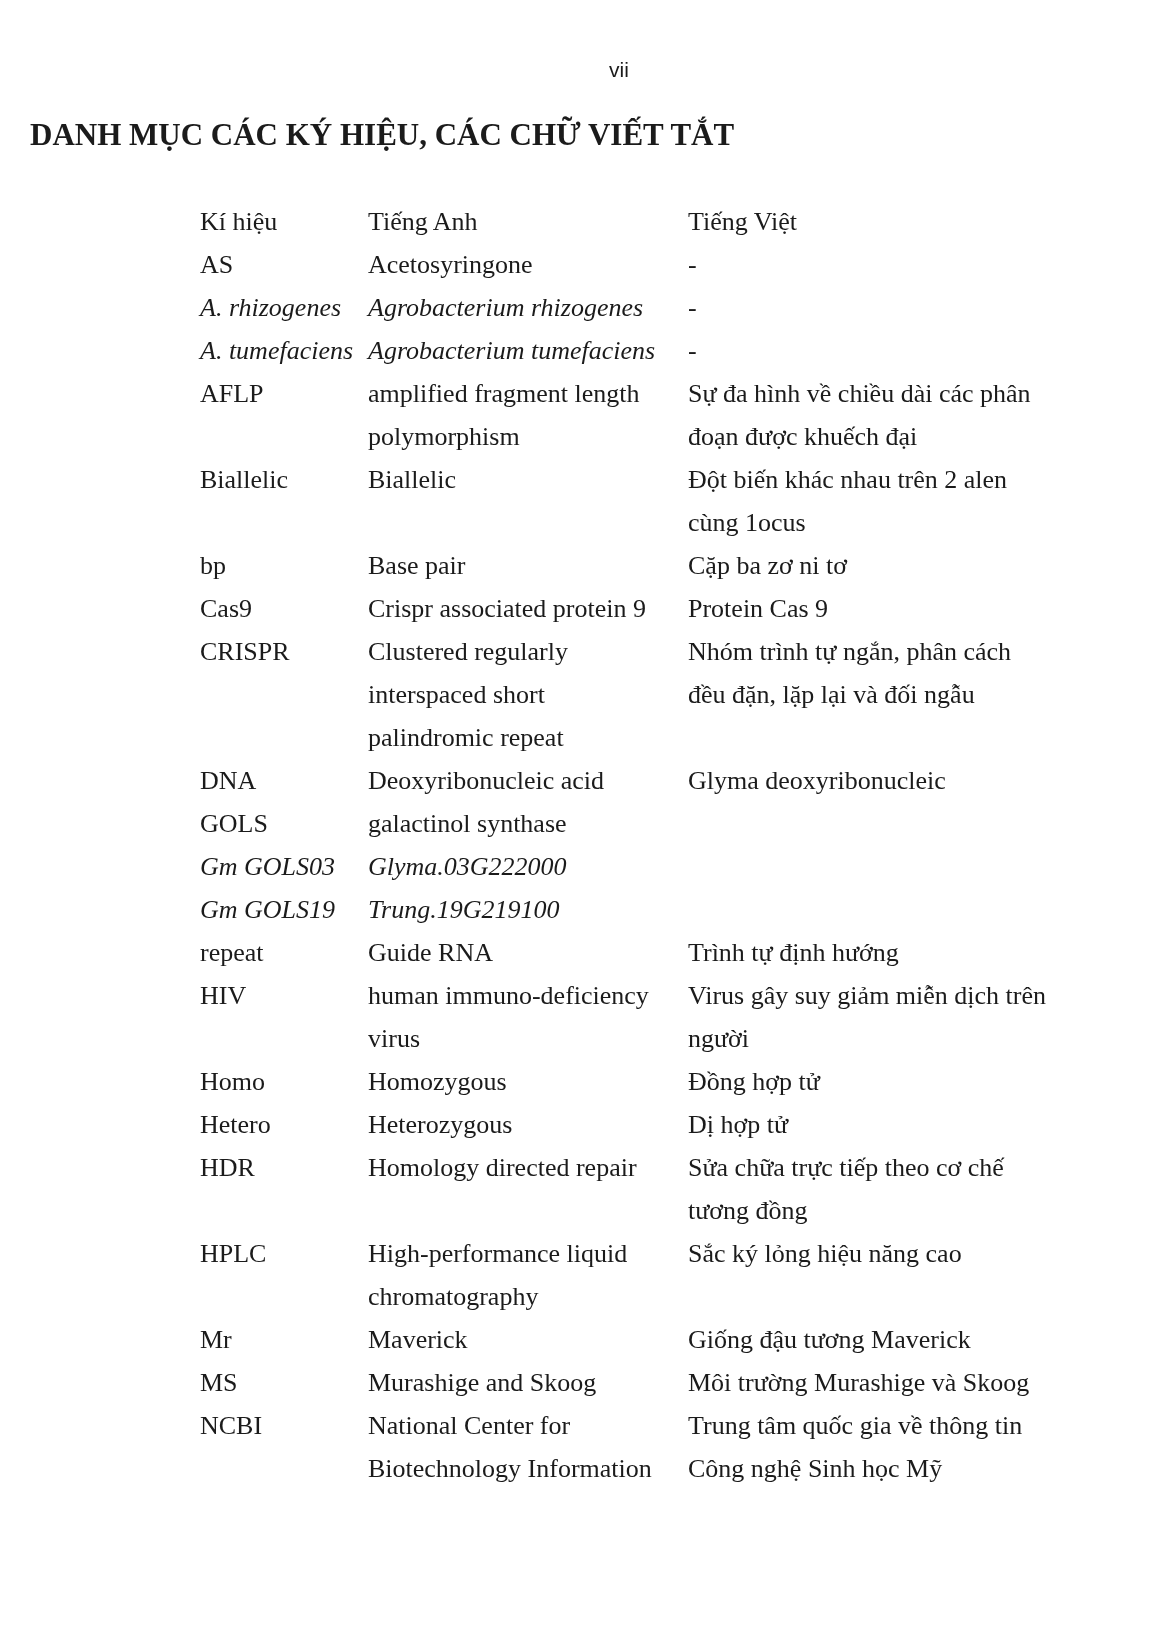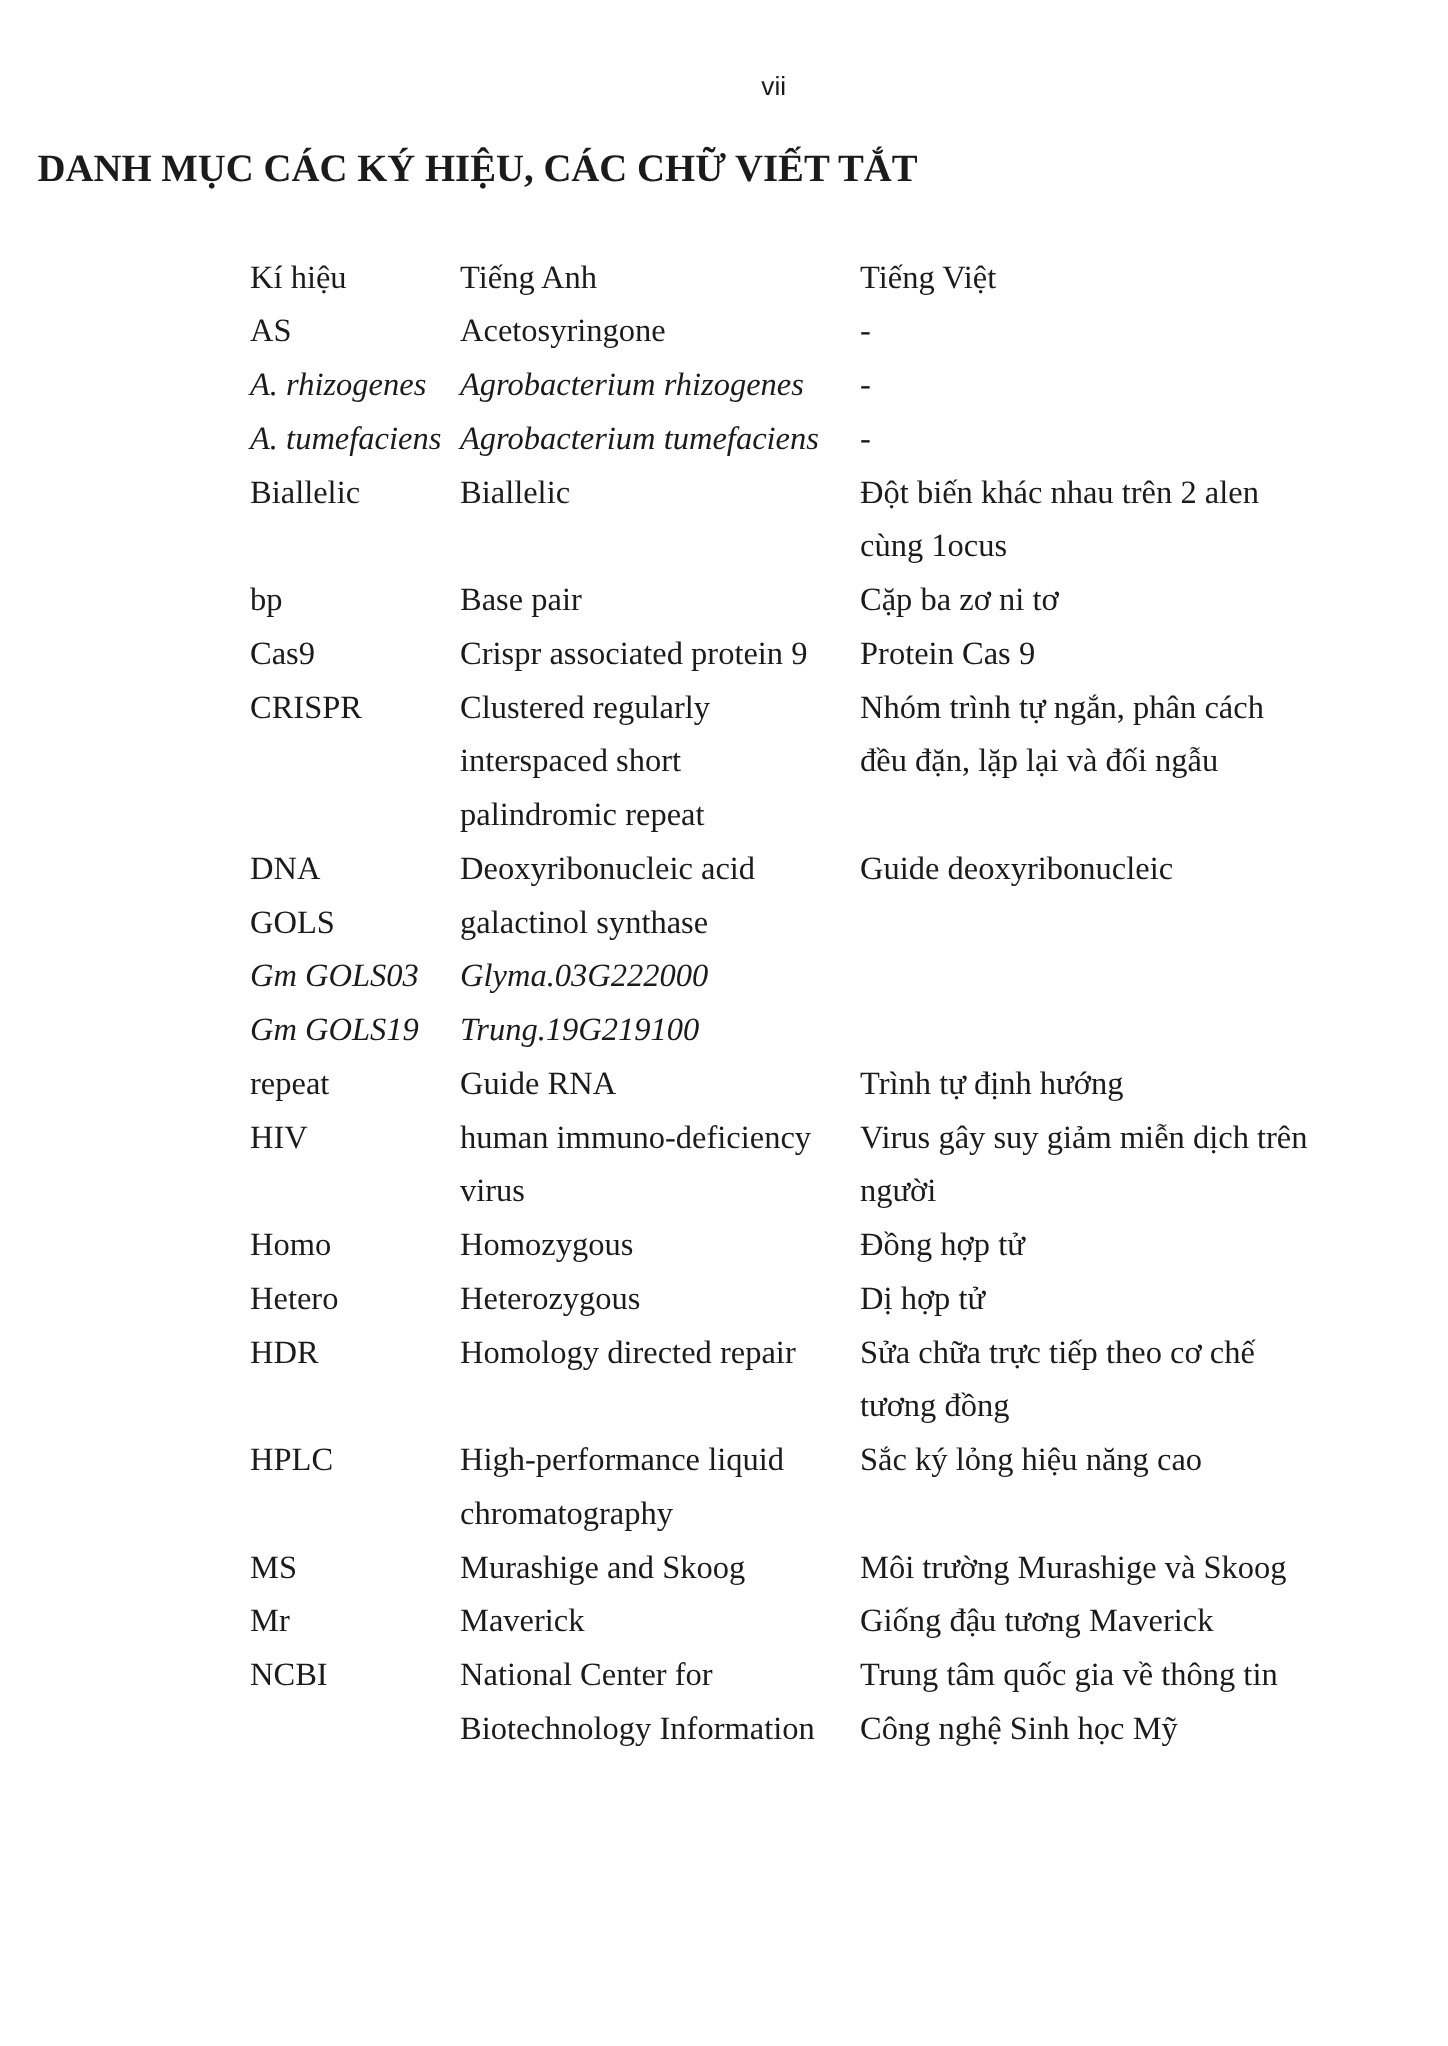--- a/index.html
+++ b/index.html
@@ -69,20 +69,27 @@
           <div class="cell it">A. rhizogenes</div>
           <div class="cell it">Agrobacterium rhizogenes</div>
           <div class="cell">-</div>
         </div>
         <div class="row">
           <div class="cell it">A. tumefaciens</div>
           <div class="cell it">Agrobacterium tumefaciens</div>
           <div class="cell">-</div>
         </div>
         <div class="row">
+          <div class="cell">AFLP</div>
+          <div class="cell">amplified fragment length
+polymorphism</div>
+          <div class="cell">Sự đa hình về chiều dài các phân
+đoạn được khuếch đại</div>
+        </div>
+        <div class="row">
           <div class="cell">Biallelic</div>
           <div class="cell">Biallelic</div>
           <div class="cell">Đột biến khác nhau trên 2 alen
 cùng 1ocus</div>
         </div>
         <div class="row">
           <div class="cell">bp</div>
           <div class="cell">Base pair</div>
           <div class="cell">Cặp ba zơ ni tơ</div>
         </div>
@@ -95,21 +102,21 @@
           <div class="cell">CRISPR</div>
           <div class="cell">Clustered regularly
 interspaced short
 palindromic repeat</div>
           <div class="cell">Nhóm trình tự ngắn, phân cách
 đều đặn, lặp lại và đối ngẫu</div>
         </div>
         <div class="row">
           <div class="cell">DNA</div>
           <div class="cell">Deoxyribonucleic acid</div>
-          <div class="cell">Guide deoxyribonucleic</div>
+          <div class="cell">Glyma deoxyribonucleic</div>
         </div>
         <div class="row">
           <div class="cell">GOLS</div>
           <div class="cell">galactinol synthase</div>
           <div class="cell"></div>
         </div>
         <div class="row">
           <div class="cell it">Gm GOLS03</div>
           <div class="cell it">Glyma.03G222000</div>
           <div class="cell"></div>
@@ -147,28 +154,28 @@
           <div class="cell">Sửa chữa trực tiếp theo cơ chế
 tương đồng</div>
         </div>
         <div class="row">
           <div class="cell">HPLC</div>
           <div class="cell">High-performance liquid
 chromatography</div>
           <div class="cell">Sắc ký lỏng hiệu năng cao</div>
         </div>
         <div class="row">
+          <div class="cell">Mr</div>
+          <div class="cell">Maverick</div>
+          <div class="cell">Giống đậu tương Maverick</div>
+        </div>
+        <div class="row">
           <div class="cell">MS</div>
           <div class="cell">Murashige and Skoog</div>
           <div class="cell">Môi trường Murashige và Skoog</div>
-        </div>
-        <div class="row">
-          <div class="cell">Mr</div>
-          <div class="cell">Maverick</div>
-          <div class="cell">Giống đậu tương Maverick</div>
         </div>
         <div class="row">
           <div class="cell">NCBI</div>
           <div class="cell">National Center for
 Biotechnology Information</div>
           <div class="cell">Trung tâm quốc gia về thông tin
 Công nghệ Sinh học Mỹ</div>
         </div>
       </div>
   </div>

